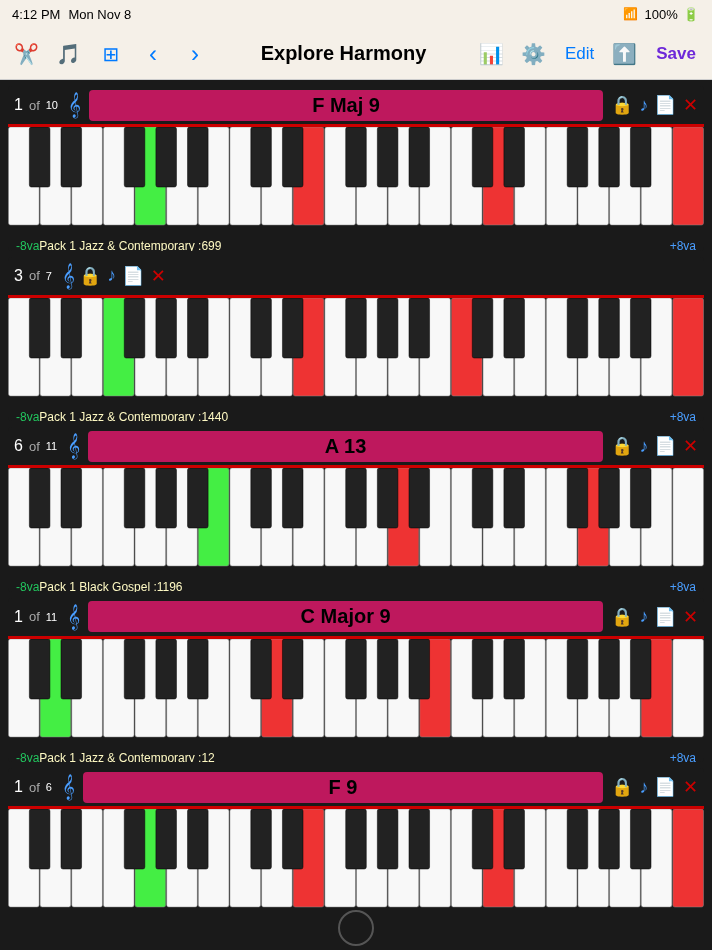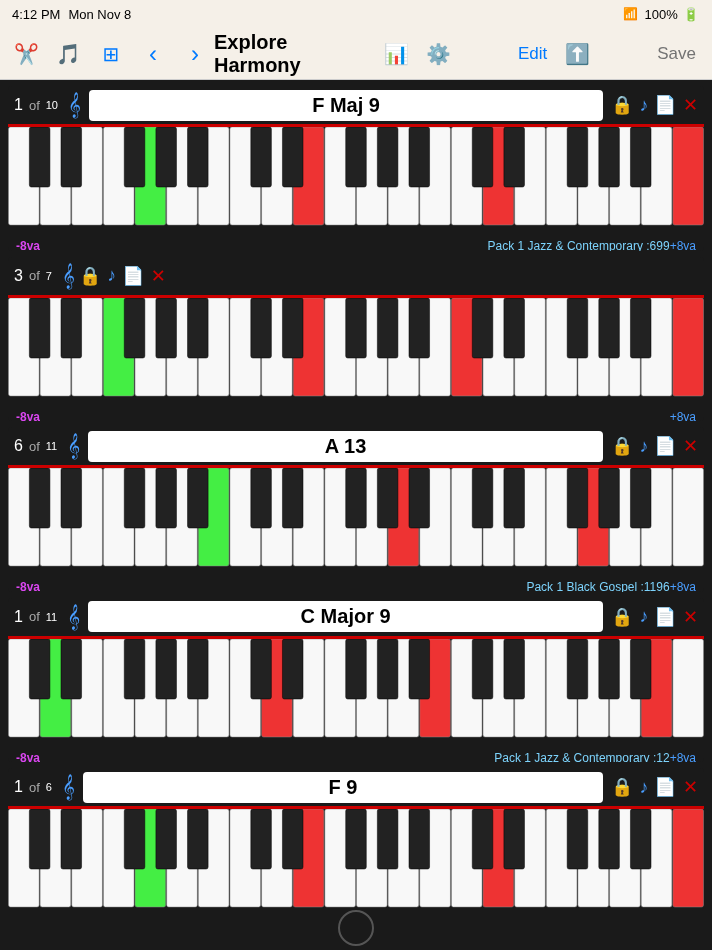--- a/index.html
+++ b/index.html
@@ -55,21 +55,20 @@
       border-radius: 6px;
     }
     .tool-btn-text {
       padding: 4px 8px;
       background: transparent;
       border: none;
       color: #007aff;
       font-size: 17px;
       cursor: pointer;
       font-weight: 500;
-      margin-left: 48px;
     }
     .nav-btn {
       font-size: 24px;
       color: #007aff;
     }
 
     
     .main-area {
       background: #1a1a1a;
       height: calc(950px - 80px - 34px);
@@ -108,21 +107,21 @@
       font-size: 11px;
       color: #fff;
     }
     .bass-clef {
       font-size: 22px;
       color: #4a9eff;
       margin-left: 6px;
     }
     .chord-name-box {
       flex: 1;
-      background: #ffffff;
+      background: #be185d;
       border-radius: 4px;
       text-align: center;
       font-size: 20px;
       font-weight: 700;
       color: #000;
       padding: 4px 8px;
       margin: 0 4px;
     }
     .lock-icon {
       font-size: 18px;
@@ -157,28 +156,27 @@
     
     .card-footer {
       display: flex;
       align-items: center;
       justify-content: space-between;
       padding: 2px 8px;
       height: 24px;
     }
     .footer-label-8va-left {
       font-size: 12px;
-      color: #d946ef;
-      font-weight: bold;
+      color: #22c55e;
     }
     .footer-pack-label {
       font-size: 12px;
-      color: #7dd3fc;
+      color: #fef9c3;
       flex: 1;
-      text-align: right;
+      text-align: left;
     }
     .footer-label-8va-right {
       font-size: 12px;
       color: #4a9eff;
     }
     .home-circle {
       position: absolute;
       bottom: 4px;
       left: 50%;
       transform: translateX(-50%);
@@ -210,21 +208,21 @@
     <button class="tool-btn">⊞</button>
     <button class="tool-btn nav-btn">‹</button>
     <button class="tool-btn nav-btn">›</button>
   </div>
   <div class="toolbar-center">Explore Harmony</div>
   <div class="toolbar-right">
     <button class="tool-btn">📊</button>
     <button class="tool-btn">⚙️</button>
     <button class="tool-btn-text">Edit</button>
     <button class="tool-btn">⬆️</button>
-    <button class="tool-btn-text" style="color:#737373;font-weight:400;">Save</button>
+    <button class="tool-btn-text" style="color:#6d28d9;font-weight:700;">Save</button>
   </div>
 </div>
 
 <div class="main-area" id="main-area">
 <div class="chord-card">
       <div class="card-header">
     <span class="position-text">1</span>
     <span class="of-text" style="color:#aaa;font-size:13px;margin:0 2px">of</span>
     <span class="position-num">10</span>
     <span class="bass-clef">𝄞</span>
@@ -328,20 +326,21 @@
           <rect x="369.3545454545454" y="0" width="20.563636363636366" height="60" fill="#222" stroke="#000" stroke-width="0.5" rx="2"></rect>
           <rect x="400.99090909090904" y="0" width="20.563636363636366" height="60" fill="#222" stroke="#000" stroke-width="0.5" rx="2"></rect>
           <rect x="464.26363636363635" y="0" width="20.563636363636366" height="60" fill="#222" stroke="#000" stroke-width="0.5" rx="2"></rect>
           <rect x="495.9" y="0" width="20.563636363636366" height="60" fill="#222" stroke="#000" stroke-width="0.5" rx="2"></rect>
           <rect x="559.1727272727273" y="0" width="20.563636363636366" height="60" fill="#222" stroke="#000" stroke-width="0.5" rx="2"></rect>
           <rect x="590.809090909091" y="0" width="20.563636363636366" height="60" fill="#222" stroke="#000" stroke-width="0.5" rx="2"></rect>
           <rect x="622.4454545454546" y="0" width="20.563636363636366" height="60" fill="#222" stroke="#000" stroke-width="0.5" rx="2"></rect>
         </svg></div>
       <div class="card-footer">
     <span class="footer-label-8va-left">-8va</span>
+    <span class="footer-pack-label">Pack 1 Jazz &amp; Contemporary :1440</span>
     <span class="footer-label-8va-right">+8va</span>
   </div>
     </div>
     <div class="chord-card">
       <div class="card-header">
     <span class="position-text">6</span>
     <span class="of-text" style="color:#aaa;font-size:13px;margin:0 2px">of</span>
     <span class="position-num">11</span>
     <span class="bass-clef">𝄞</span>
     <div class="chord-name-box">A 13</div>

